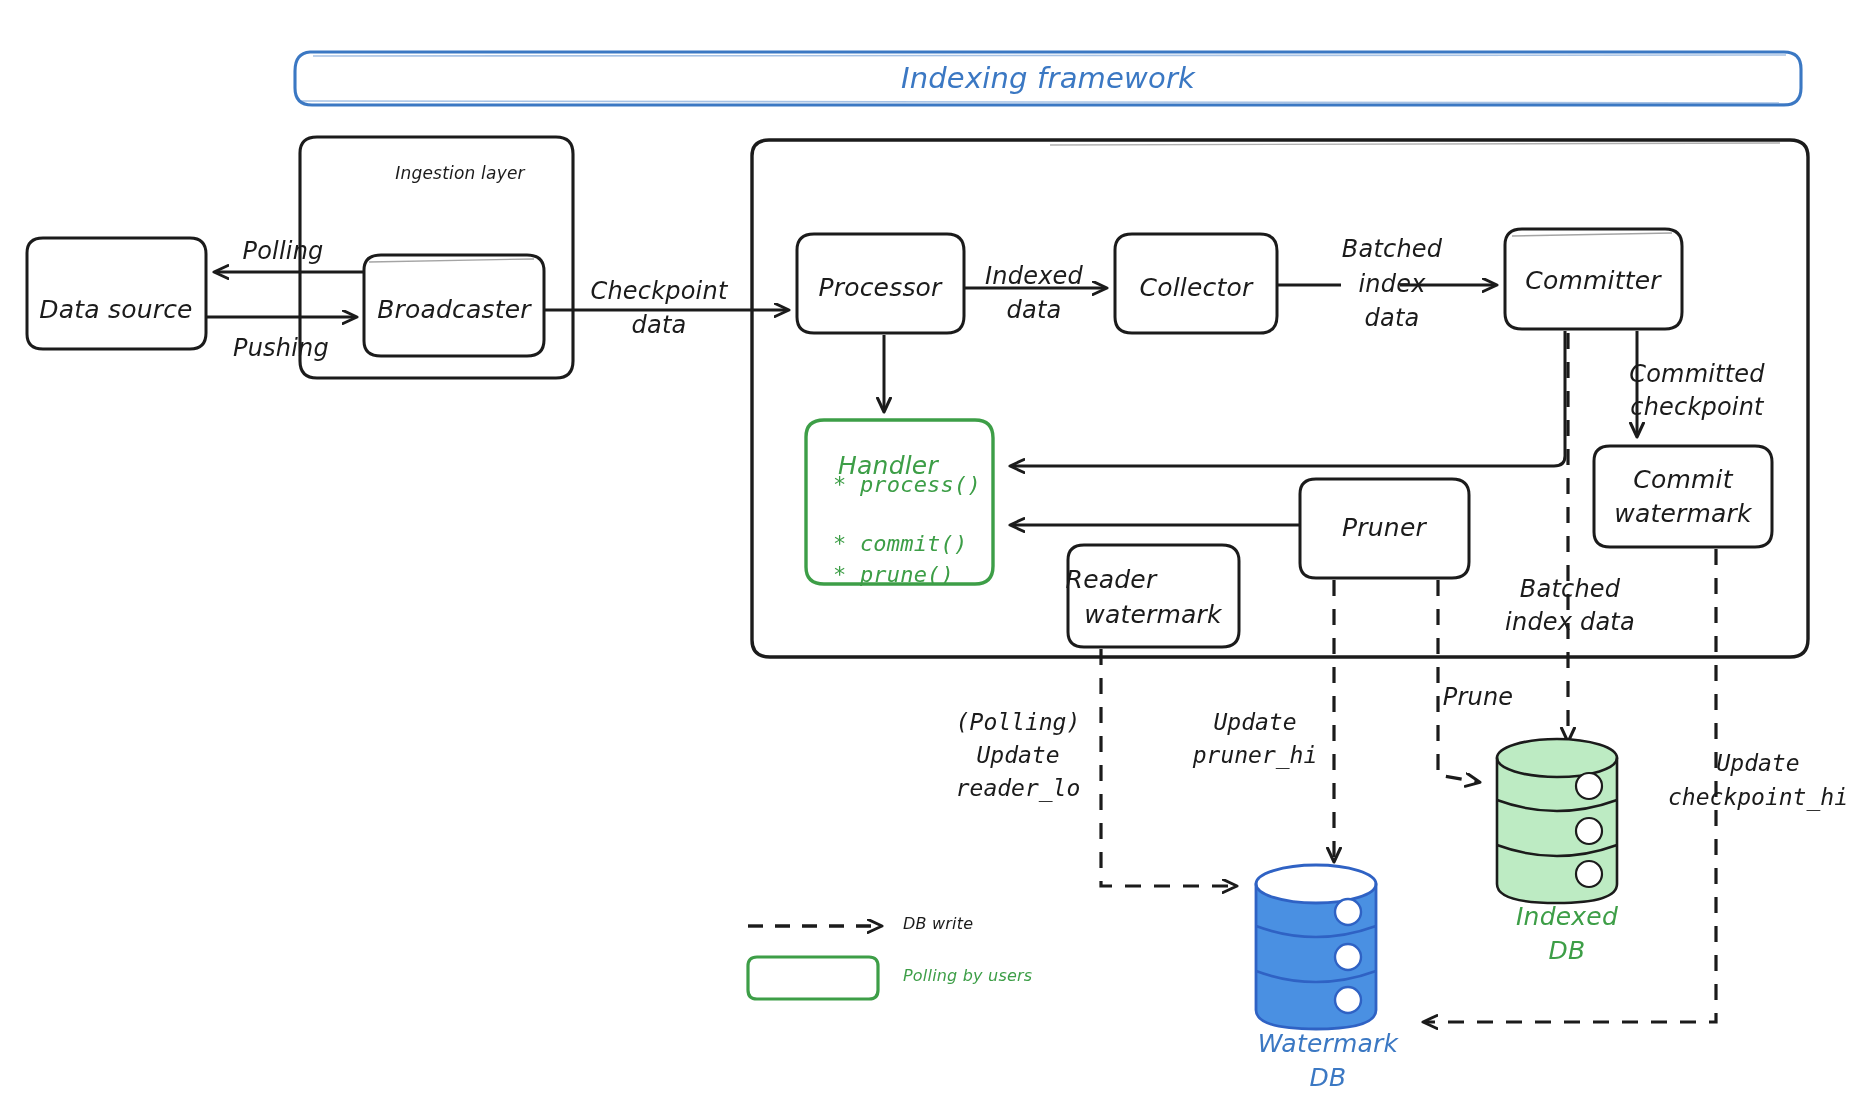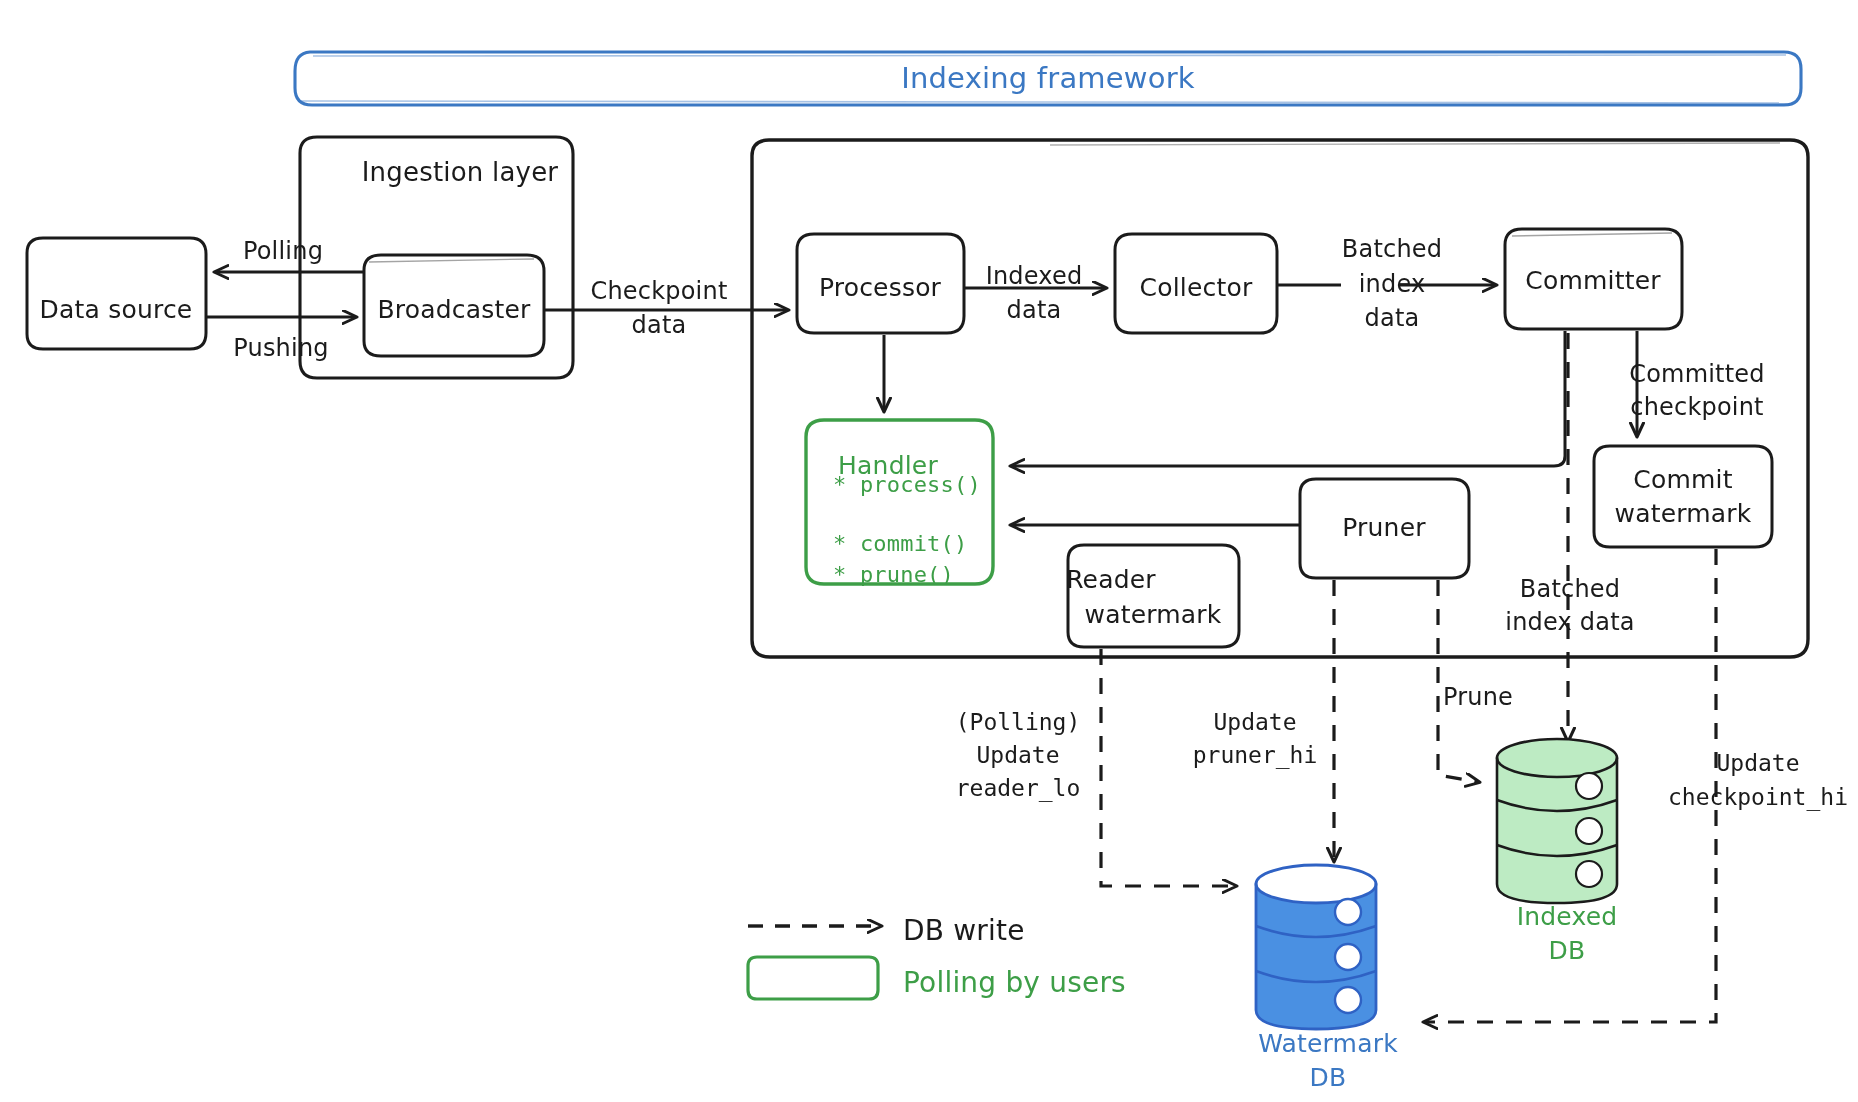--- a/index.html
+++ b/index.html
@@ -7,46 +7,47 @@
     padding: 0;
     background: #ffffff;
   }
   #canvas {
     position: relative;
     width: 1858px;
     height: 1102px;
     background: #ffffff;
     font-family: "DejaVu Sans", sans-serif;
     overflow: hidden;
+    font-style: italic;
   }
   svg.layer {
     position: absolute;
     top: 0; left: 0;
     width: 1858px;
     height: 1102px;
   }
   
   .t {
     position: absolute;
     font-family: "DejaVu Sans", sans-serif;
     color: #1b1b1b;
     white-space: pre;
     line-height: 1.22;
     letter-spacing: 0.2px;
   }
   .center { transform: translate(-50%, -50%); text-align: center; }
   .node-label { font-size: 25px; }
-  .group-label { font-size: 26px; }
+  .group-label { font-size: 17px; }
   .pipeline-title { font-size: 31px; }
   .edge-label { font-size: 24px; text-align: center; }
   .mono { font-family: "DejaVu Sans Mono", monospace; font-size: 23px; letter-spacing: 0px; }
   .green { color: #3d9e47; }
   .blue  { color: #3b78c3; }
   .framework-title { font-size: 29px; color: #3b78c3; }
-  .legend-label { font-size: 28px; }
+  .legend-label { font-size: 16px; }
   .handler-title { font-size: 25px; color: #3d9e47; }
   .handler-item { font-family: "DejaVu Sans Mono", monospace; font-size: 22px; color: #3d9e47; white-space: pre; }
   .db-label { font-size: 25px; text-align: center; }
 </style>
 </head>
 <body>
 
 <div id="canvas">
 
   <svg class="layer" viewBox="0 0 1858 1102">

